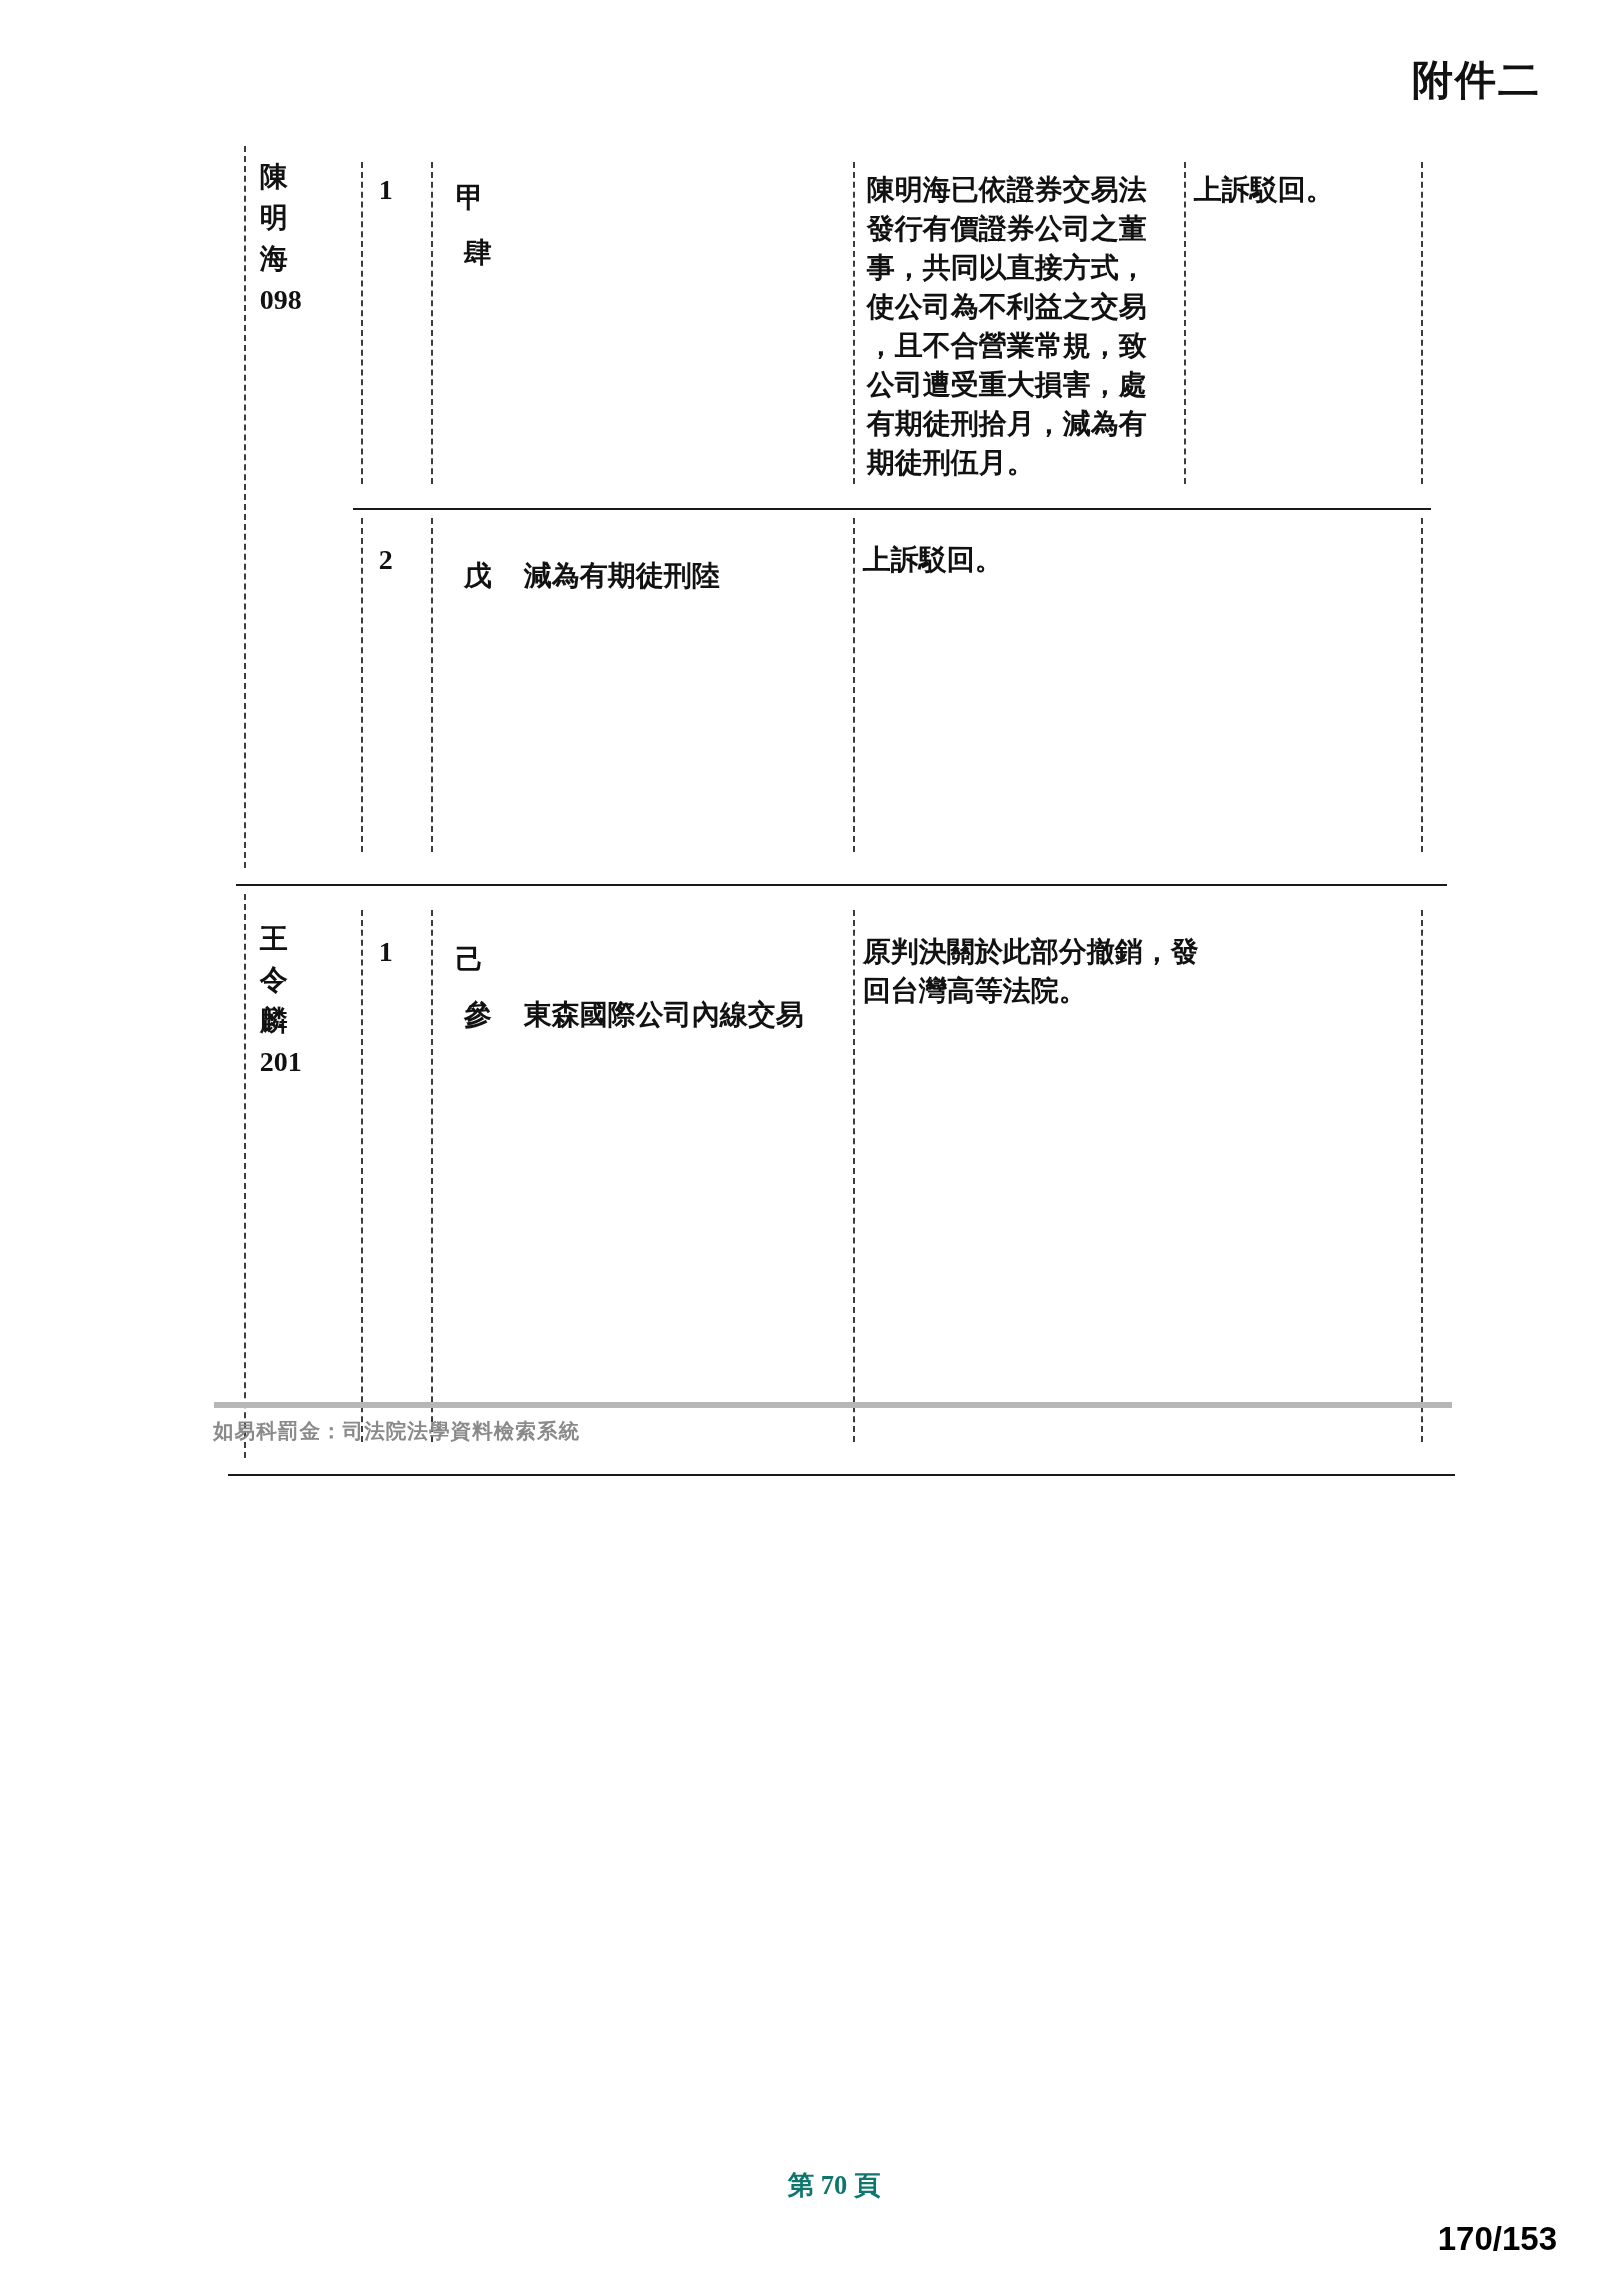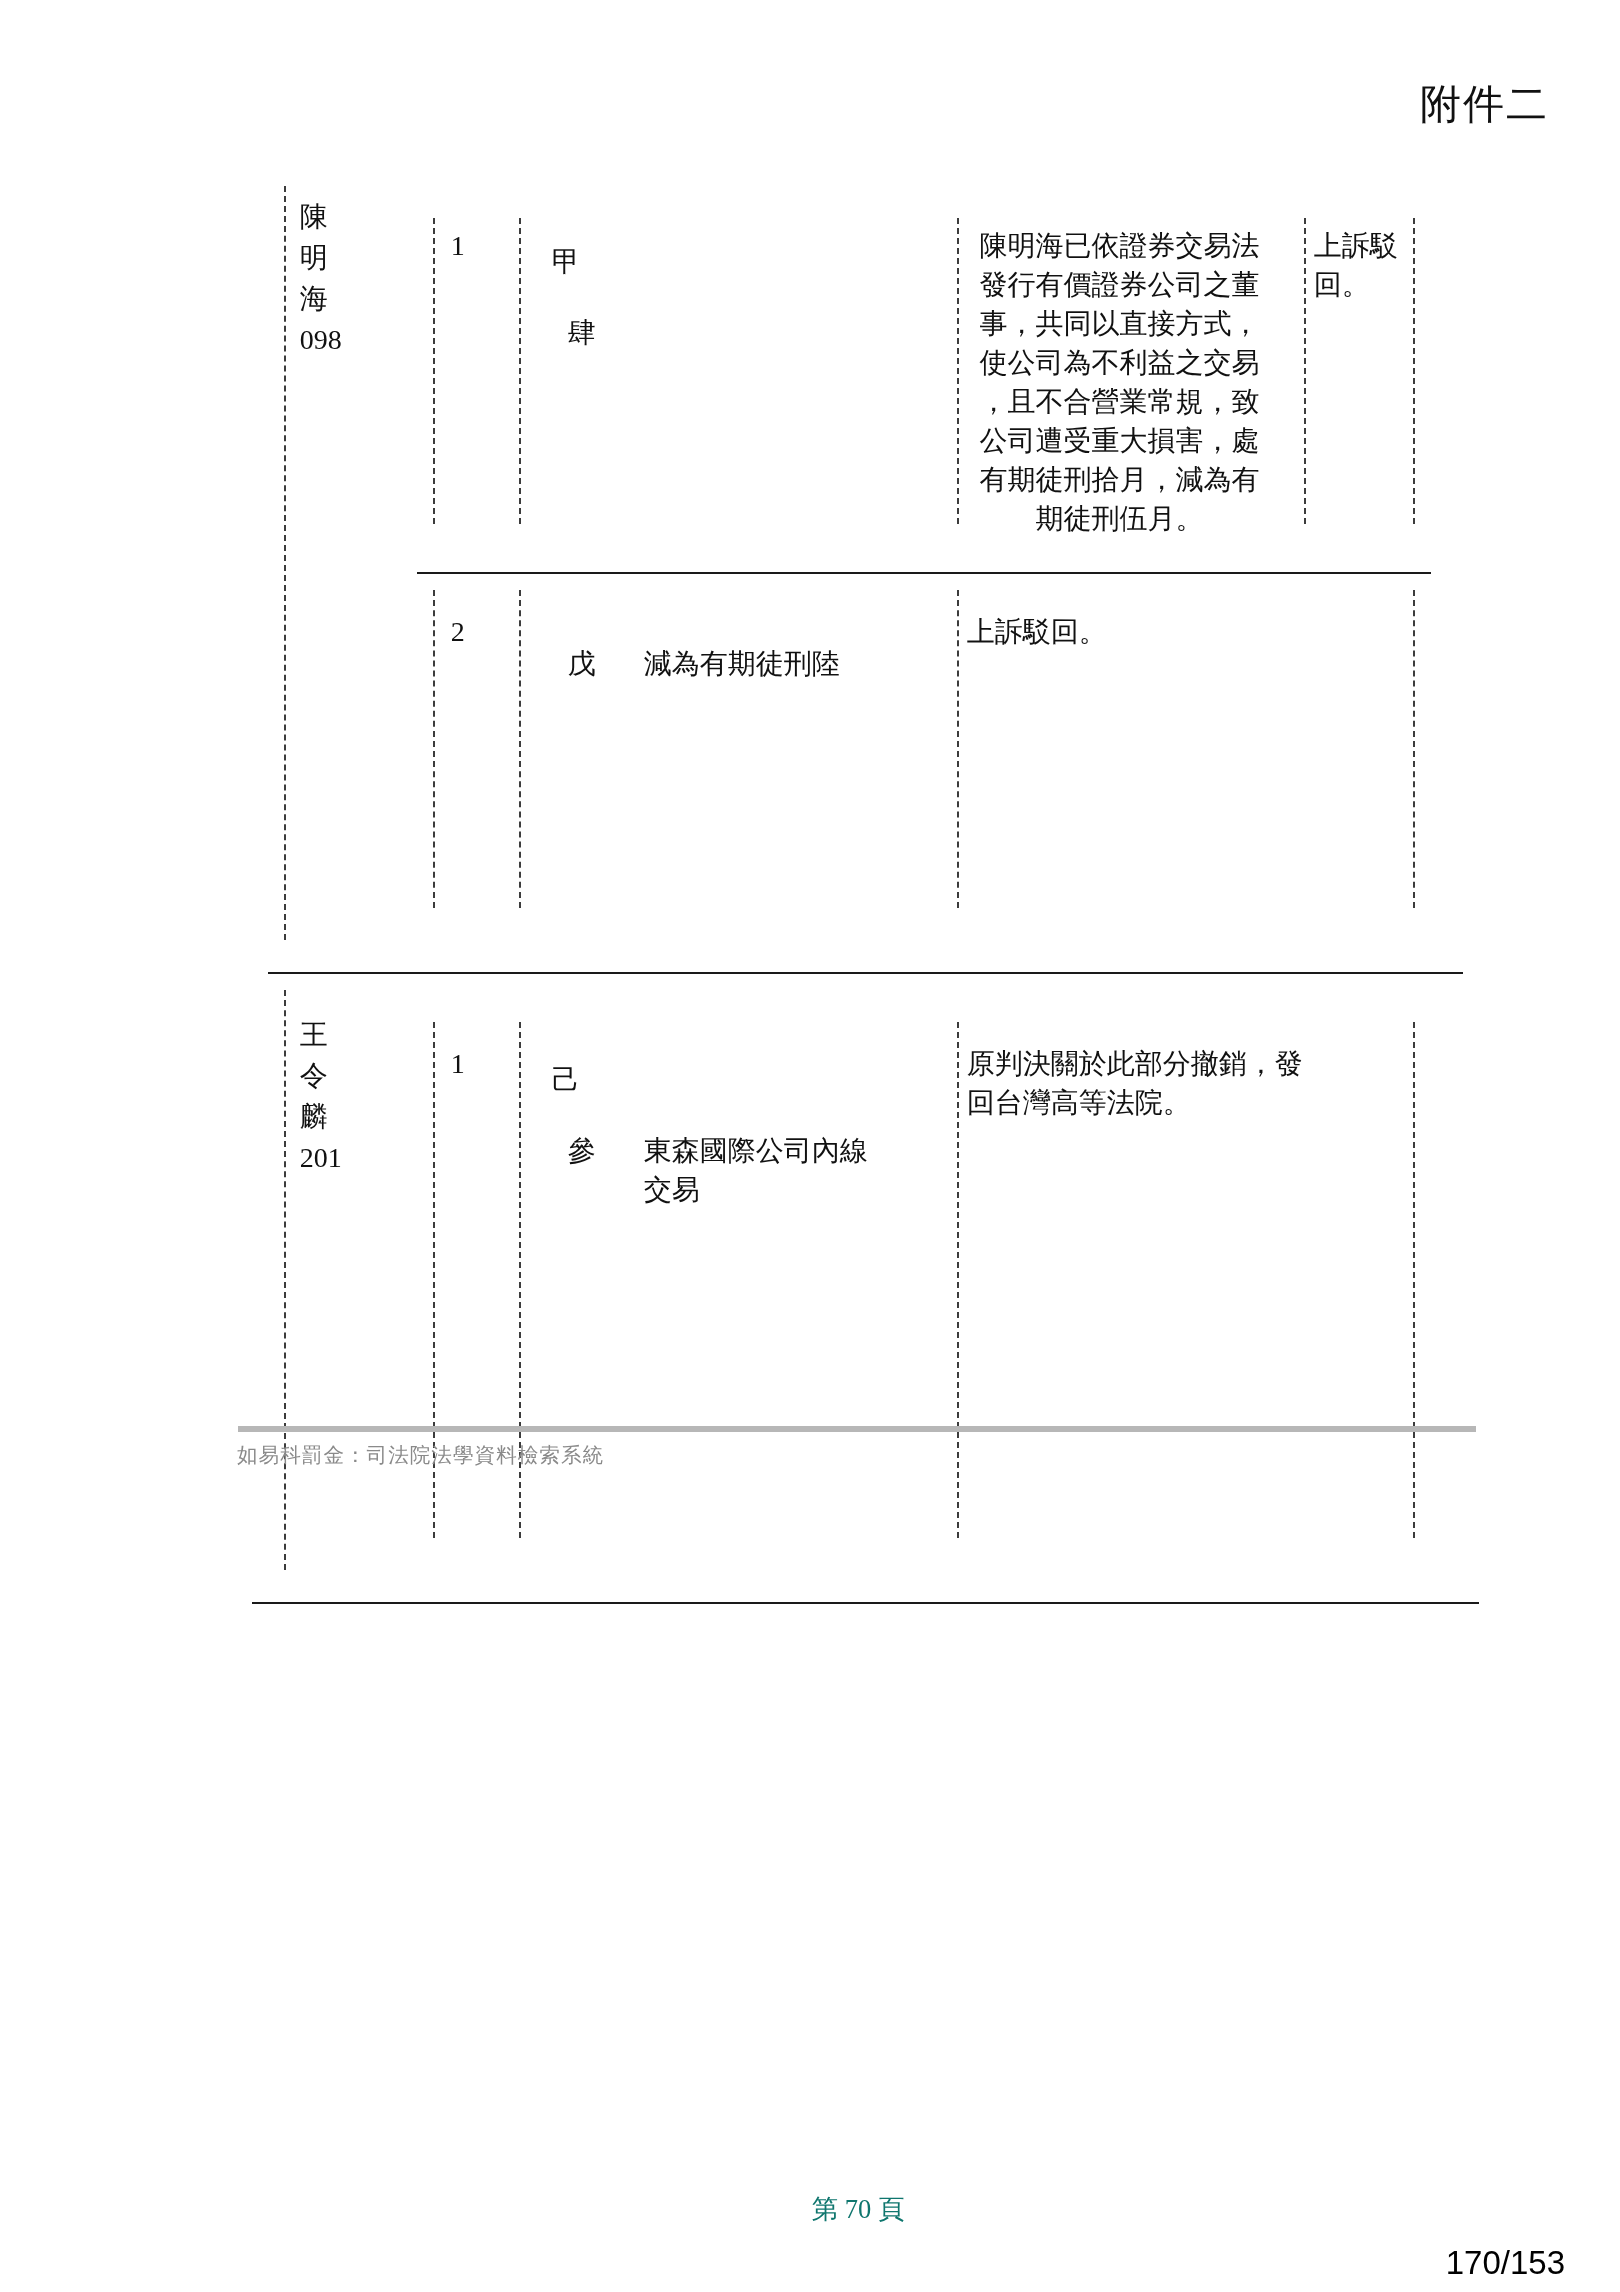--- a/index.html
+++ b/index.html
@@ -1,15 +1,15 @@
 <!DOCTYPE html>
 <html><head>
 <meta charset="utf-8">
 <style>
-  * { margin: 16px; padding: 0; box-sizing: border-box; }
+  * { margin: 8px; padding: 0; box-sizing: border-box; font-weight: bold; }
   html, body { background: #ffffff; }
   body {
     position: relative;
     width: 1620px;
     height: 2293px;
     font-family: "Liberation Serif", "DejaVu Serif", serif;
     color: #111111;
   }
 
   
@@ -47,21 +47,21 @@
 
   .rows-col { flex: 1; display: flex; flex-direction: column; }
   .row { display: flex; }
   .row + .row { border-top: 2.9px solid #1a1a1a; }
   .row.h1 { height: 338px; }
   .row.h2 { height: 352px; }
   .row.h3 { height: 548px; }
 
   .num-cell   { width: 54px;  padding: 7.8px 0 0 15.7px; }
   .charge-cell{ width: 406px; padding: 7.8px 5.9px 0 14.7px; }
-  .judgment-cell { width: 315px; padding: 7.8px 3.9px 0 11.8px; white-space: pre-line; text-align: center; }
+  .judgment-cell { width: 315px; padding: 7.8px 3.9px 0 11.8px; white-space: pre-line; }
   .result-cell   { flex: 1; padding: 7.8px 3.9px 0 7.8px; white-space: pre-line;
                    border-right: 2px dashed #3c3c3c; }
   .row.pad-lg .num-cell,
   .row.pad-lg .charge-cell,
   .row.pad-lg .judgment-cell,
   .row.pad-lg .result-cell { padding-top: 21.6px; }
 
   .charge-item { display: flex; }
   .charge-label { flex: 0 0 44px; }
   .charge-label.wide { flex: 0 0 74px; }

